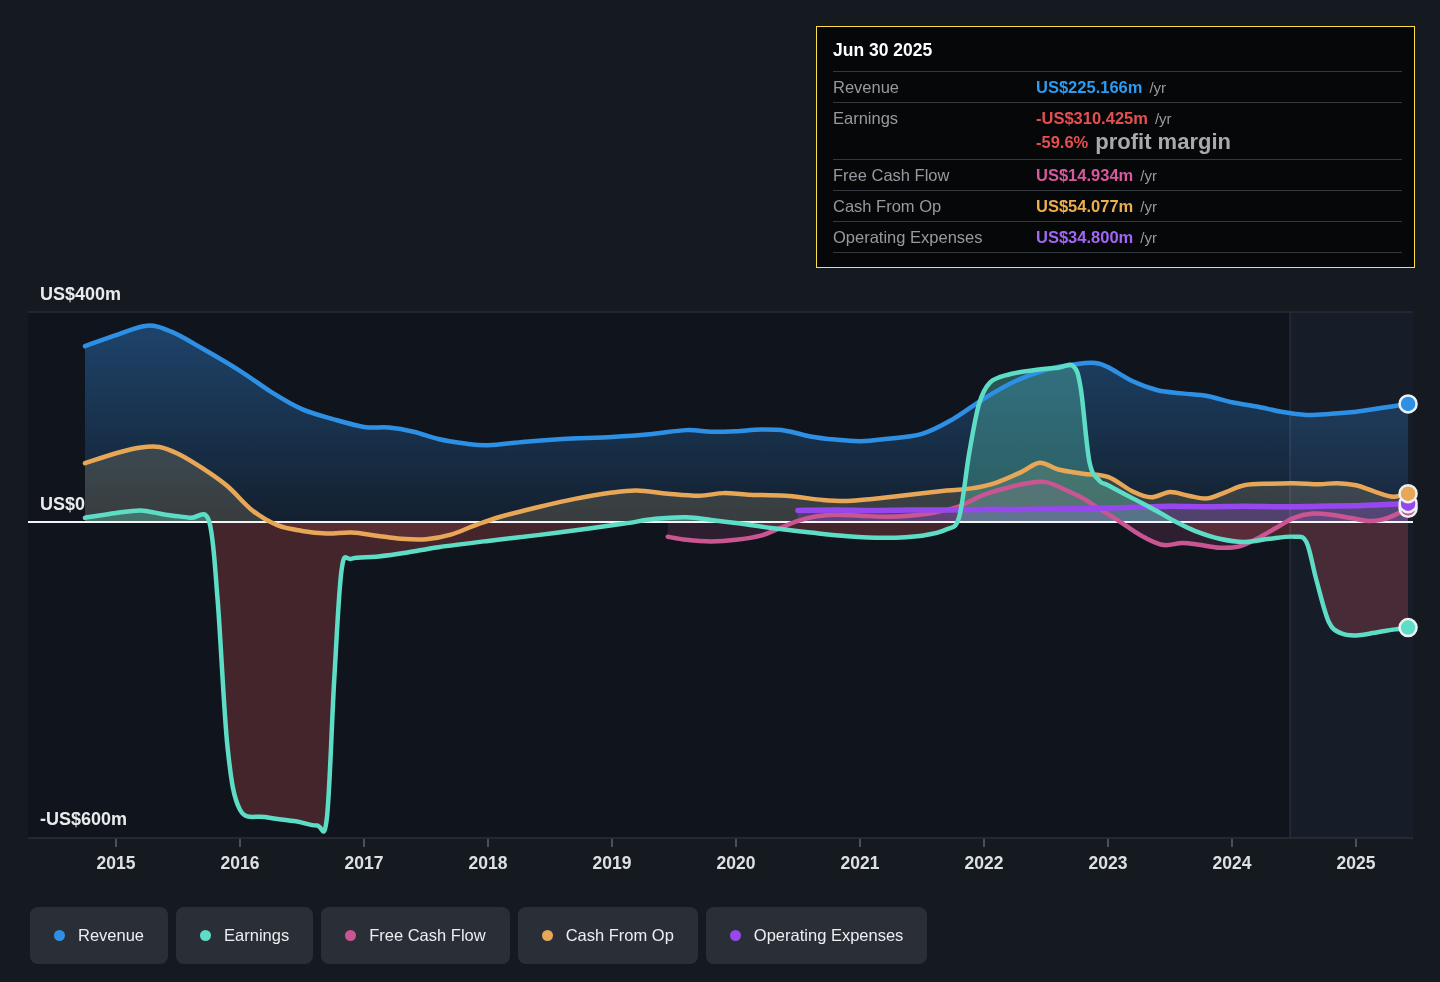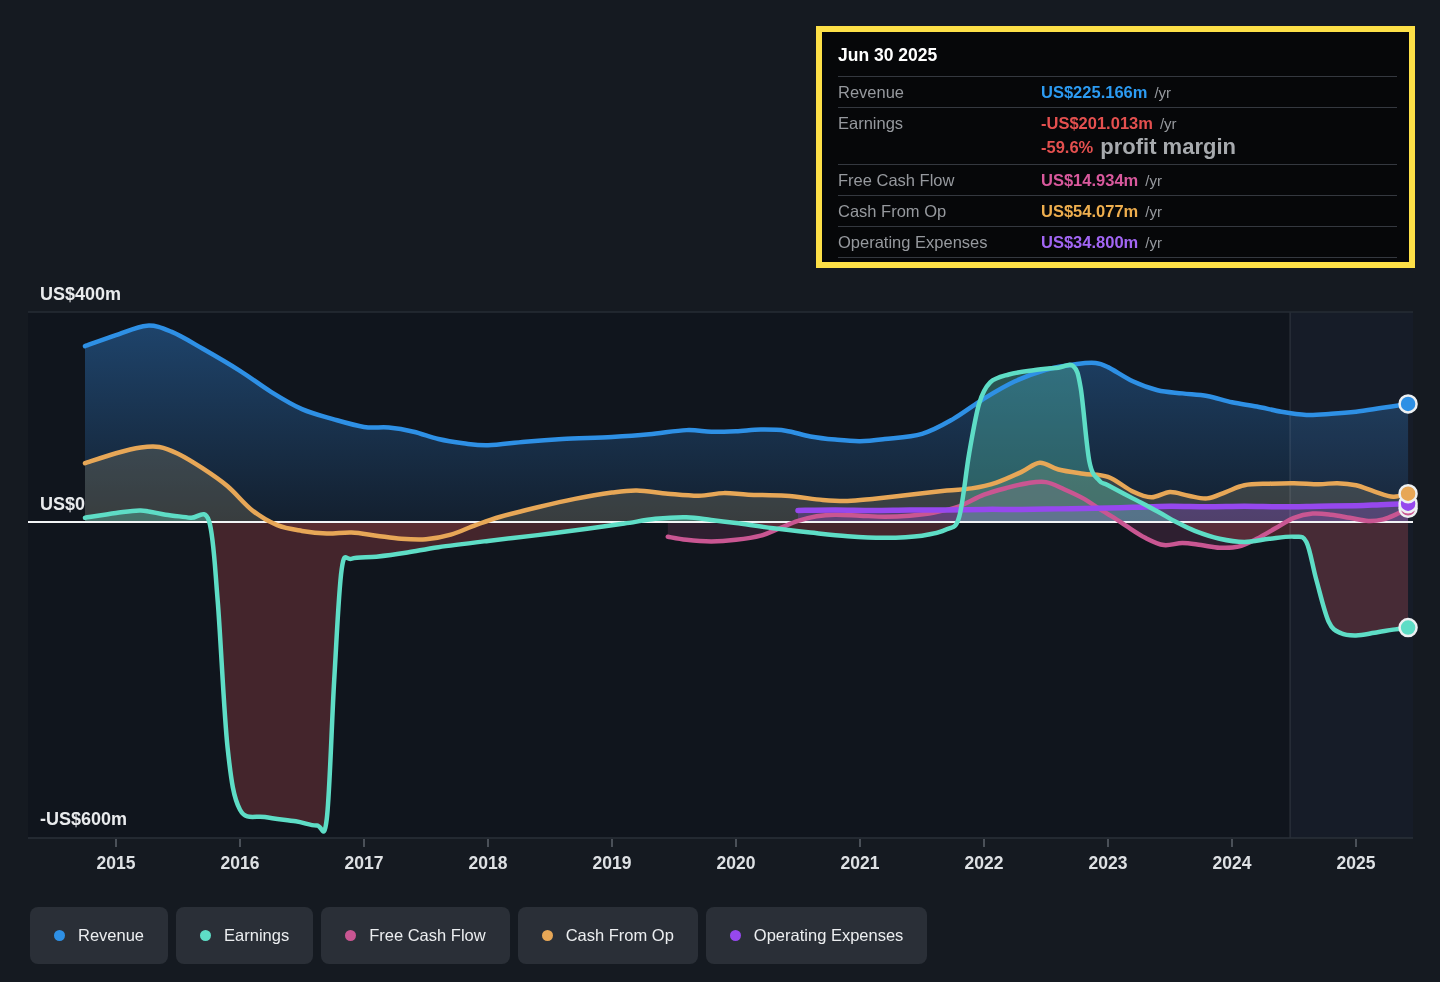--- a/index.html
+++ b/index.html
@@ -9,21 +9,21 @@
     font-family:"Liberation Sans",sans-serif;
     -webkit-font-smoothing:antialiased;
   }
   .stage{position:absolute;inset:0;}
   svg{position:absolute;left:0;top:0;display:block;}
   svg text{font-family:"Liberation Sans",sans-serif;}
 
   
   .tooltip{
     position:absolute;left:816px;top:26px;width:599px;height:242px;
-    box-sizing:border-box;background:#060709;border:6px solid #fde047;
+    box-sizing:border-box;background:#060709;border:1px solid #fde047;
     padding:0 12px 0 16px;z-index:5;
   }
   .tt-title{
     font-size:17.5px;font-weight:700;color:#FFFFFF;
     padding:13px 0 10px 0;border-bottom:1px solid #34383F;
   }
   .tt-row{border-bottom:1px solid #34383F;padding:4px 0;}
   .tt-line{display:flex;align-items:center;min-height:22px;font-size:16.5px;}
   .tt-label{color:#96999E;width:203px;flex:none;}
   .tt-indent{width:203px;flex:none;}
@@ -136,21 +136,21 @@
       <div class="tt-line">
         <span class="tt-label">Revenue</span>
         <span class="tt-value" style="color: rgb(44, 155, 242);">US$225.166m</span>
         <span class="tt-suffix">/yr</span>
       </div>
     </div>
 
     <div class="tt-row">
       <div class="tt-line">
         <span class="tt-label">Earnings</span>
-        <span class="tt-value" style="color: rgb(228, 80, 79);">-US$201.013m</span>
+        <span class="tt-value" style="color: rgb(228, 80, 79);">-US$310.425m</span>
         <span class="tt-suffix">/yr</span>
       </div>
       <div class="tt-line">
         <span class="tt-indent"></span>
         <span class="tt-extra-value" style="color: rgb(228, 80, 79);">-59.6%</span>
         <span class="tt-extra-label">profit margin</span>
       </div>
     </div>
 
     <div class="tt-row">

